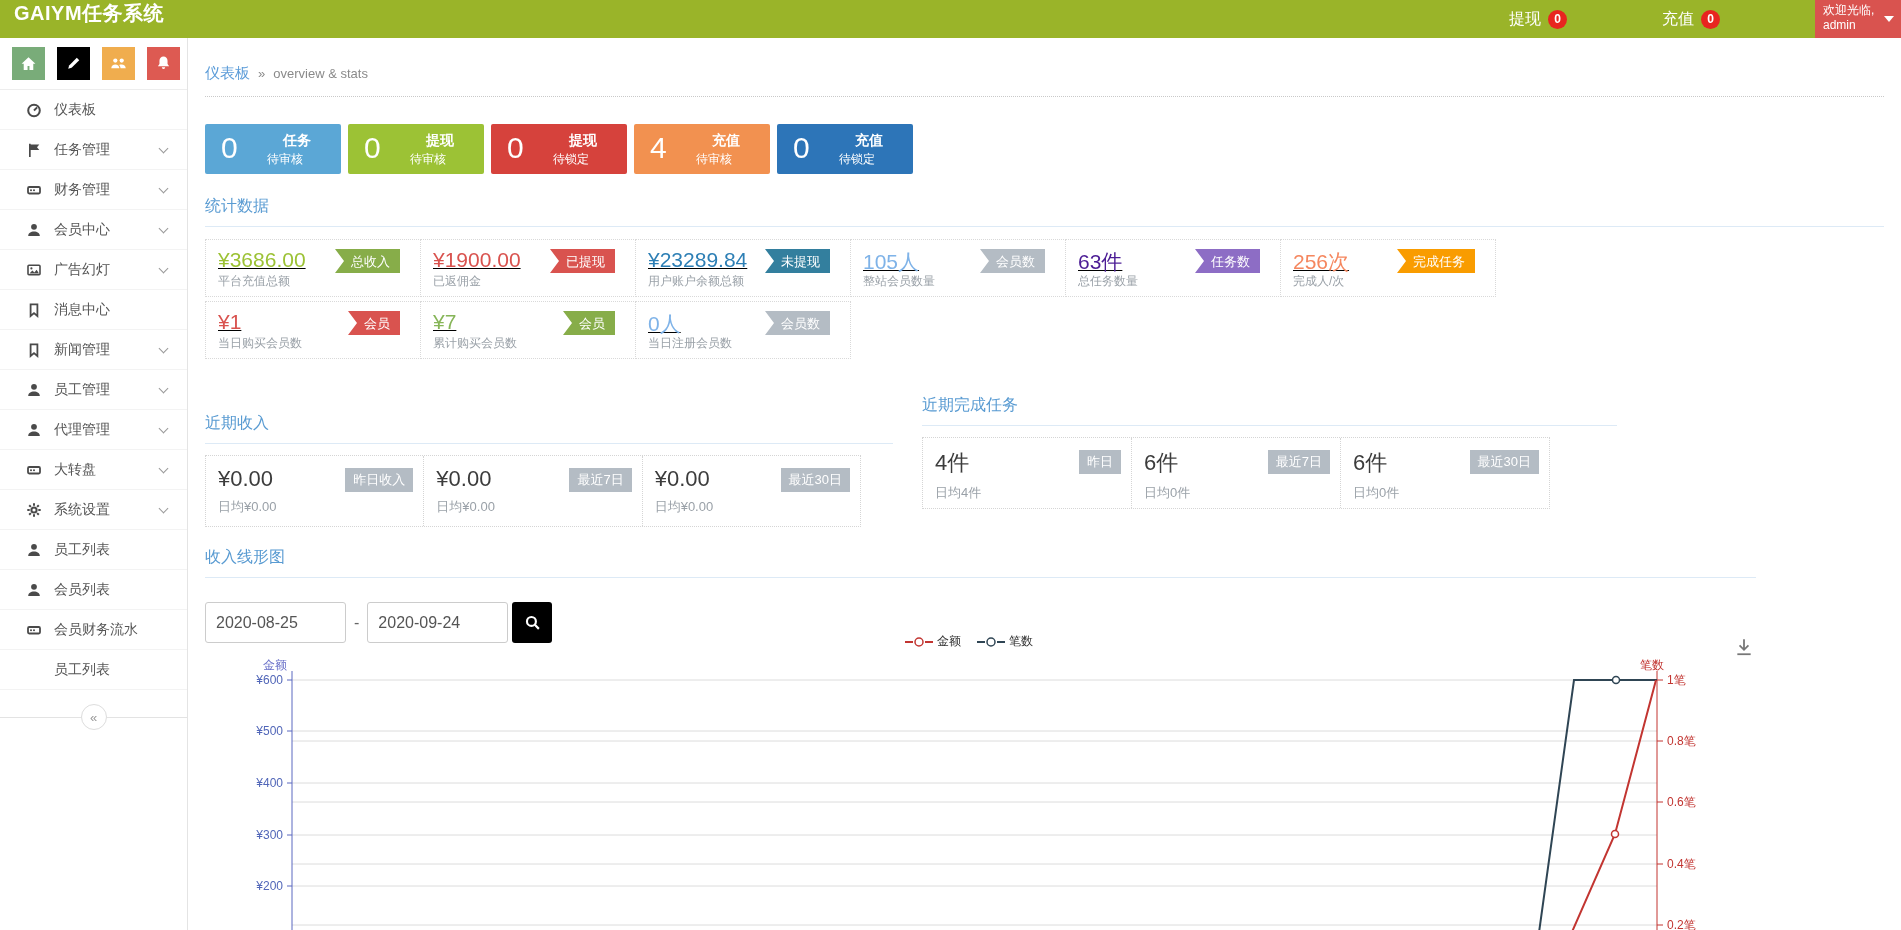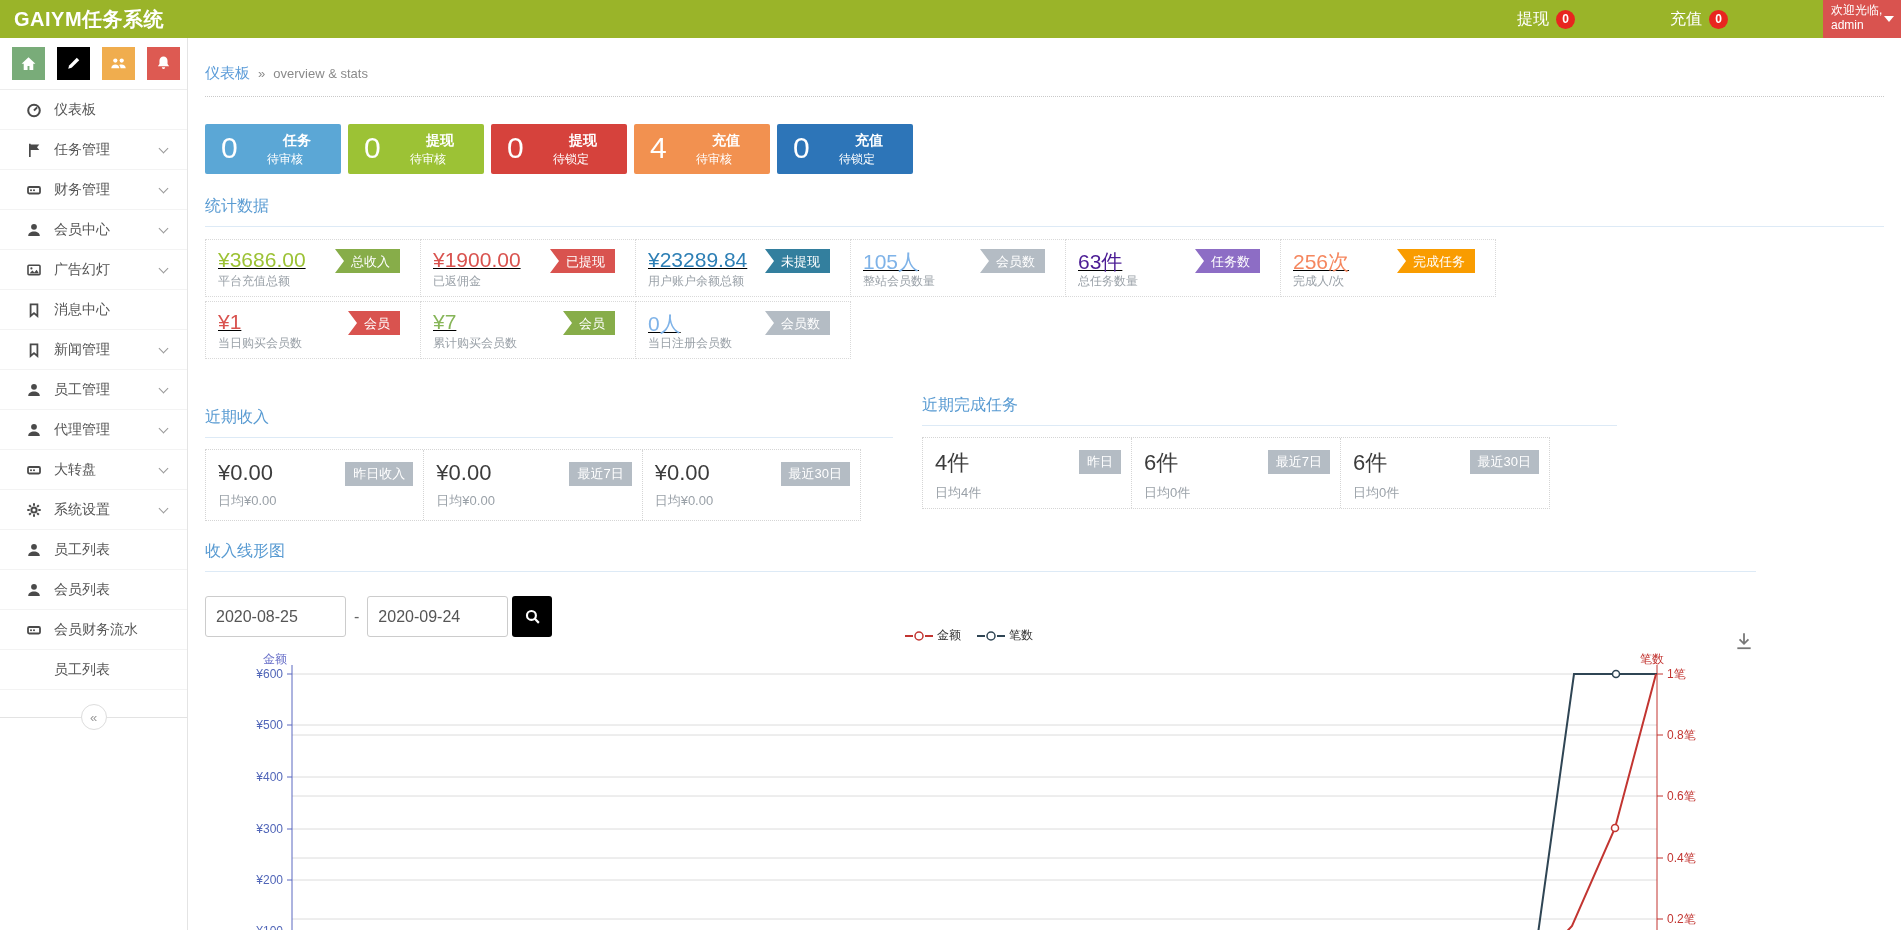--- a/index.html
+++ b/index.html
@@ -1,26 +1,26 @@
 <!DOCTYPE html>
 <html><head>
 <meta charset="utf-8">
 <style>
   * { margin:0; padding:0; box-sizing:border-box; }
   html,body { width:1901px; height:930px; overflow:hidden; background:#fff;
     font-family:"Liberation Sans","DejaVu Sans",sans-serif; }
 
   
-  .topbar { height:38px; background:#9ab429; display:flex; align-items:center; color:#fff; position:relative; }
+  .topbar { height:38px; background:#9ab429; display:flex; color:#fff; position:relative; }
   .brand { font-size:20px; font-weight:bold; padding-left:14px; letter-spacing:.5px; }
   .topbar-right { position:absolute; right:0; top:0; height:38px; display:flex; align-items:center; }
   .top-link { display:flex; align-items:center; gap:7px; font-size:16px; color:#fff; cursor:pointer; margin-right:95px; }
   .cnt-badge { background:#e8251f; color:#fff; width:19px; height:19px; border-radius:50%;
     font-size:12px; display:flex; align-items:center; justify-content:center; font-weight:bold; }
-  .userbox { background:#d9534f; height:38px; width:78px; padding:3px 7px 0 8px; font-size:12px;
+  .userbox { background:#d9534f; height:38px; width:86px; padding:3px 7px 0 8px; font-size:12px;
     line-height:15px; cursor:pointer; position:relative; margin-right:0; }
   .userbox .caret { position:absolute; right:7px; top:16px; width:0; height:0;
     border-left:5px solid transparent; border-right:5px solid transparent; border-top:6px solid #fff; }
 
   
   .sidebar { position:absolute; top:38px; left:0; width:188px; height:892px; background:#fff;
     border-right:1px solid #e4e4e4; }
   .quick-icons { display:flex; gap:12px; padding:9px 0 9px 12px; border-bottom:1px solid #ededed; }
   .qicon { width:33px; height:33px; display:flex; align-items:center; justify-content:center; color:#fff; cursor:pointer; }
   .qicon.green { background:#79ac79; } .qicon.black { background:#000; }
@@ -427,21 +427,21 @@
     </div>
     <div class="stat-card">
       <span class="stat-val v-lblue">0人</span>
       <span class="ribbon rb-grey">会员数</span>
       <span class="stat-sub">当日注册会员数</span>
     </div>
   </div>
 
   <div class="two-col">
     <div class="col1">
-      <div class="sec-title w-half1" style="margin-top:12px">近期收入</div>
+      <div class="sec-title w-half1" style="margin-top:18px">近期收入</div>
       <div class="rec-container">
         <div class="rec-card">
           <div class="rec-val">¥0.00</div>
           <span class="grey-badge">昨日收入</span>
           <div class="rec-sub">日均¥0.00</div>
         </div>
         <div class="rec-card">
           <div class="rec-val">¥0.00</div>
           <span class="grey-badge">最近7日</span>
           <div class="rec-sub">日均¥0.00</div>

